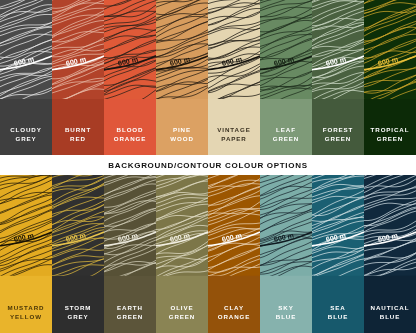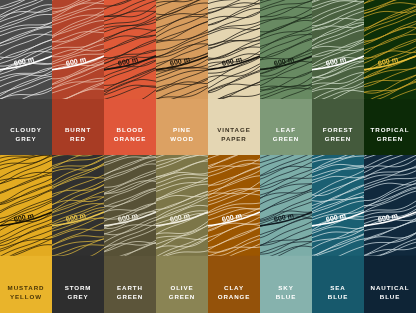--- a/index.html
+++ b/index.html
@@ -426,20 +426,23 @@
             <text x="24.44" y="63.66" fill="#e8bf3a" font-size="7.2" font-family="&quot;Liberation Sans&quot;, sans-serif" font-weight="bold" text-anchor="middle" transform="rotate(-13 24.439999999999998 63.66)">600 m</text>
           </svg>
         </div>
         <div class="label-block" style="color: rgb(255, 255, 255);">
           <span class="label-line">TROPICAL</span>
           <span class="label-line">GREEN</span>
         </div>
       </div>
     </div>
 
+  <div class="title-bar">
+    <span class="title-text">BACKGROUND/CONTOUR COLOUR OPTIONS</span>
+  </div>
 
   <div class="swatch-row bottom">
       <div class="swatch" style="background: rgb(227, 171, 33);">
         <div class="contours">
           <svg viewBox="0 0 52 158" preserveAspectRatio="none">
             <g>
               <path d="M -4 2.00 L -4.00 0.81 L 0.00 -0.30 L 4.00 -1.13 L 8.00 -1.61 L 12.00 -1.77 L 16.00 -1.70 L 20.00 -1.54 L 24.00 -1.50 L 28.00 -1.75 L 32.00 -2.46 L 36.00 -3.72 L 40.00 -5.51 L 44.00 -7.76 L 48.00 -10.32 L 52.00 -12.97 L 56.00 -15.54" fill="none" stroke="#2a2008" stroke-width="0.9" opacity="0.85"></path>
               <path d="M -4 5.61 L -4.00 4.43 L 0.00 3.20 L 4.00 2.19 L 8.00 1.49 L 12.00 1.13 L 16.00 1.06 L 20.00 1.16 L 24.00 1.27 L 28.00 1.19 L 32.00 0.74 L 36.00 -0.19 L 40.00 -1.65 L 44.00 -3.62 L 48.00 -5.97 L 52.00 -8.53 L 56.00 -11.12" fill="none" stroke="#2a2008" stroke-width="0.9" opacity="0.85"></path>
               <path d="M -4 9.23 L -4.00 8.70 L 0.00 7.35 L 4.00 6.05 L 8.00 4.89 L 12.00 3.94 L 16.00 3.26 L 20.00 2.82 L 24.00 2.56 L 28.00 2.35 L 32.00 2.07 L 36.00 1.58 L 40.00 0.75 L 44.00 -0.46 L 48.00 -2.06 L 52.00 -3.98 L 56.00 -6.12" fill="none" stroke="#2a2008" stroke-width="0.9" opacity="0.85"></path>
               <path d="M -4 12.84 L -4.00 11.58 L 0.00 10.32 L 4.00 9.28 L 8.00 8.55 L 12.00 8.17 L 16.00 8.10 L 20.00 8.23 L 24.00 8.39 L 28.00 8.39 L 32.00 8.03 L 36.00 7.19 L 40.00 5.79 L 44.00 3.87 L 48.00 1.54 L 52.00 -1.05 L 56.00 -3.68" fill="none" stroke="#2a2008" stroke-width="0.9" opacity="0.85"></path>

